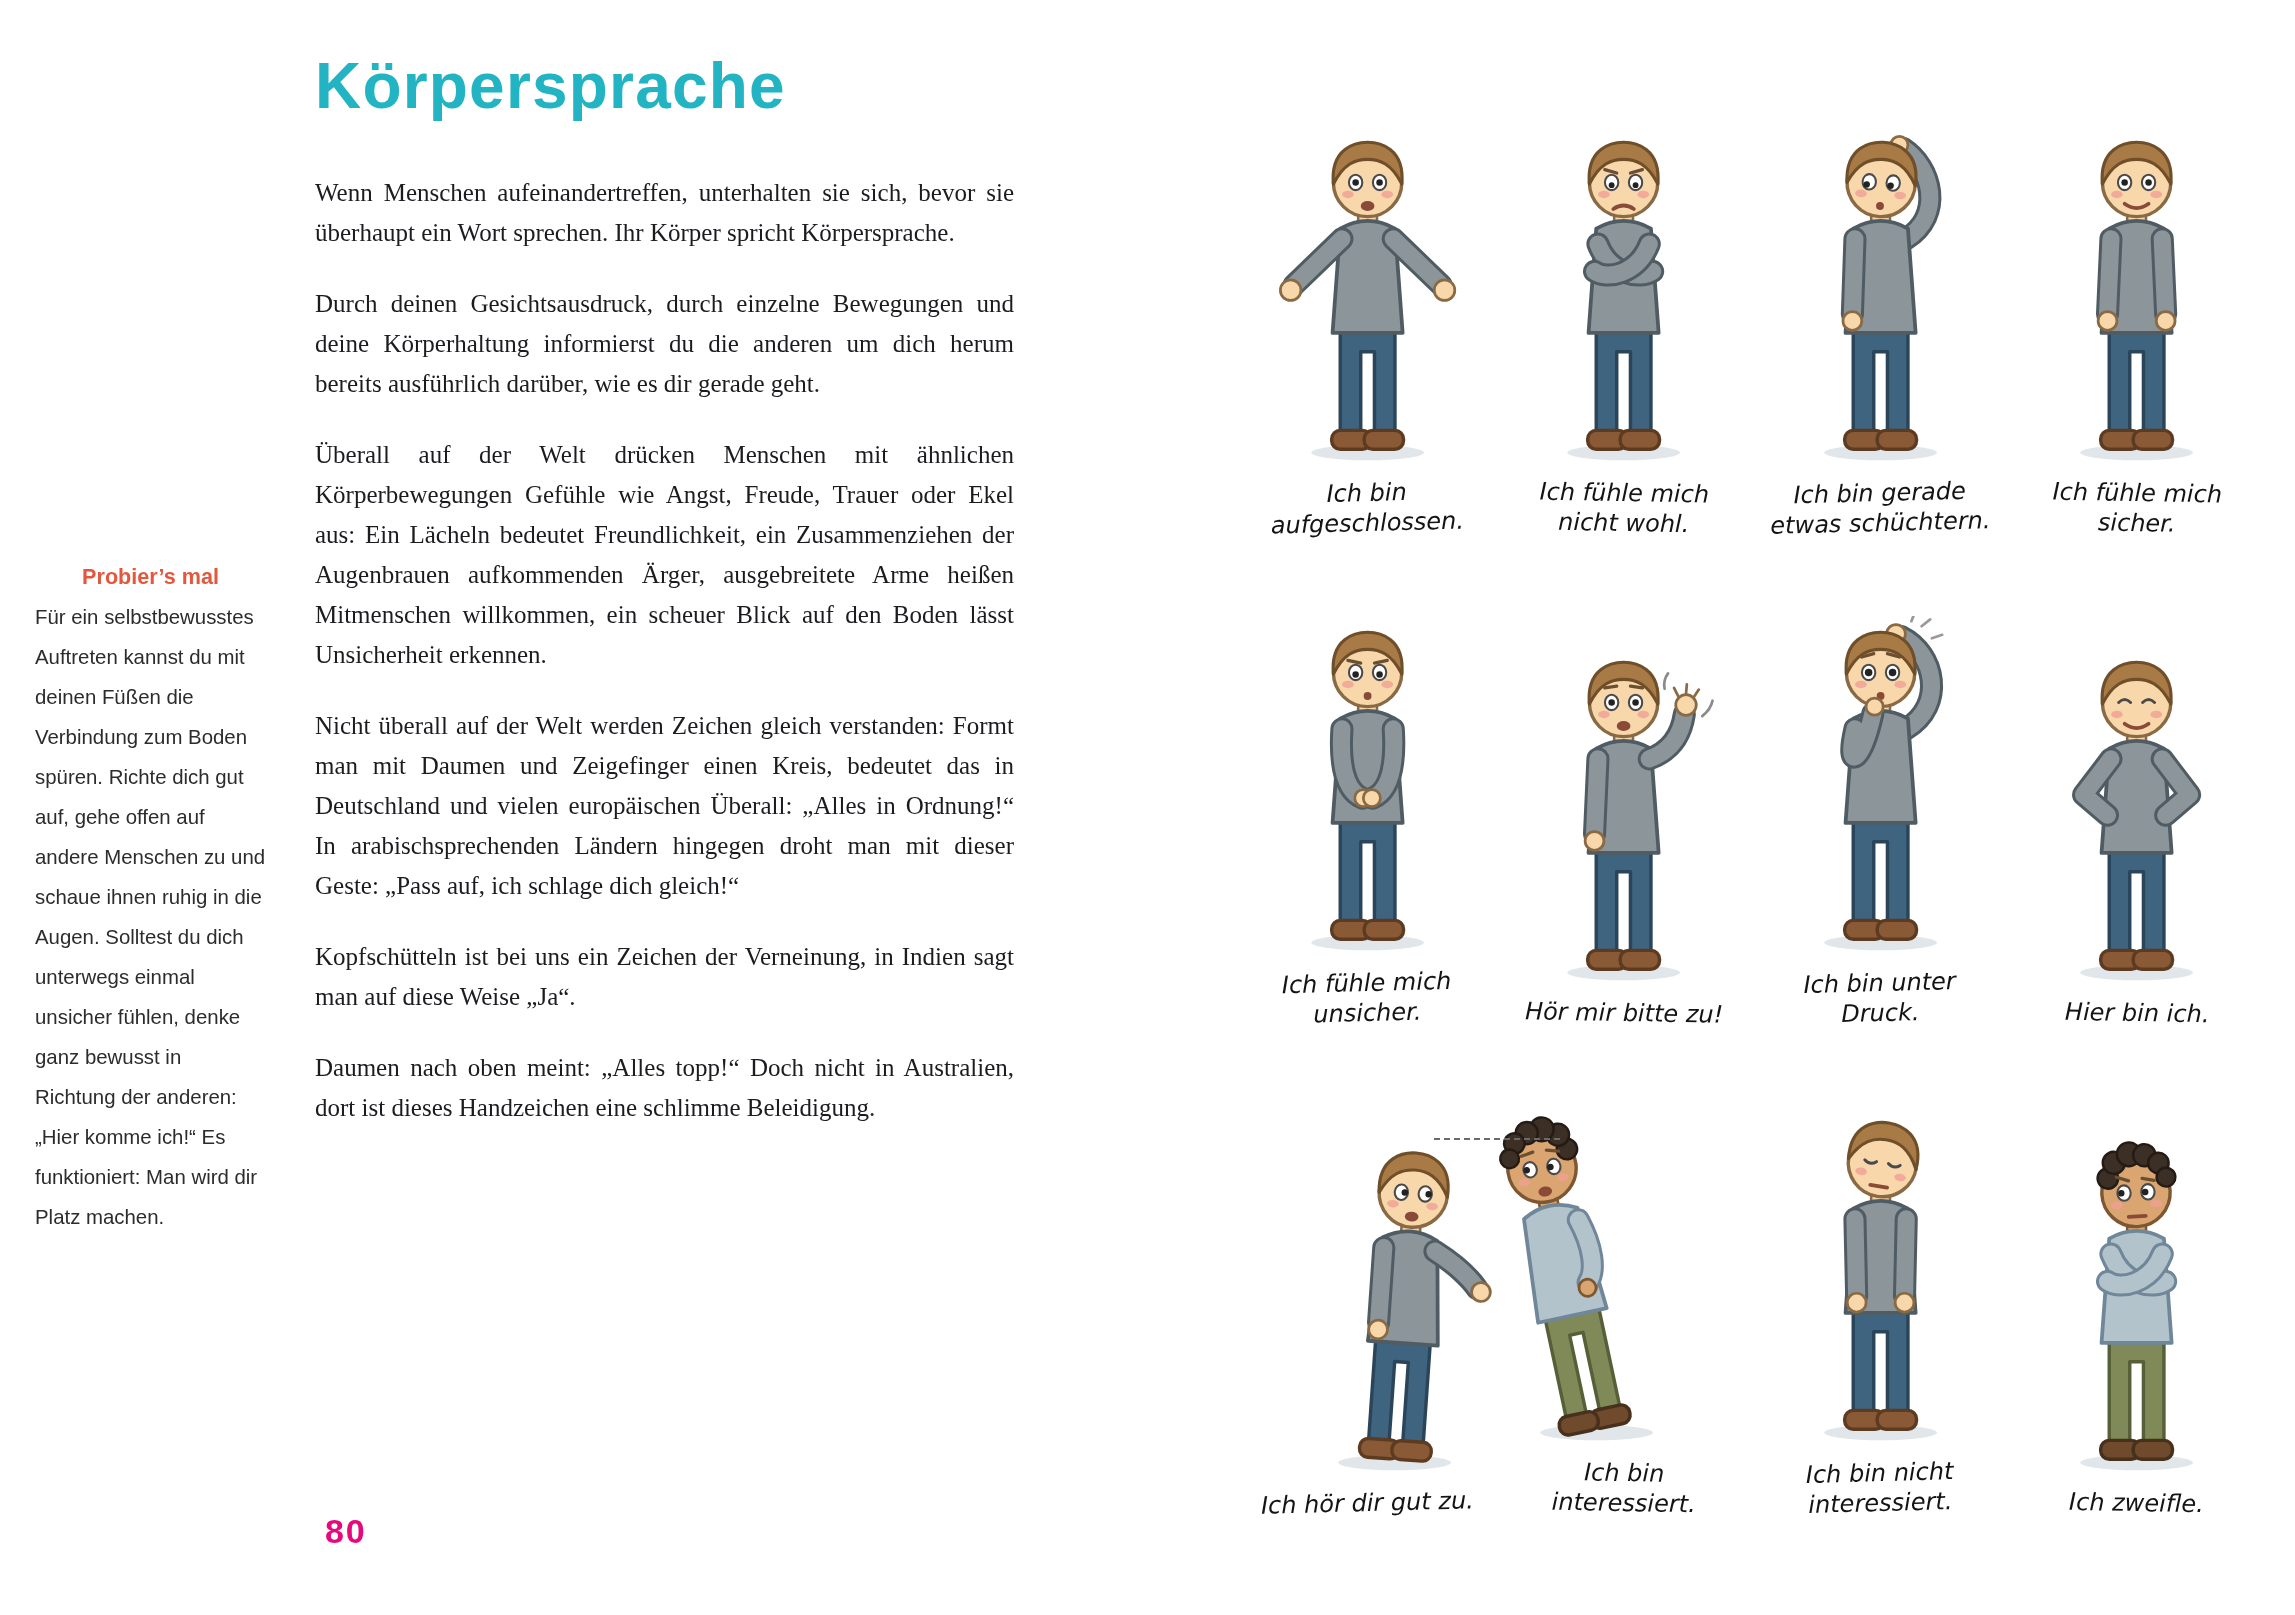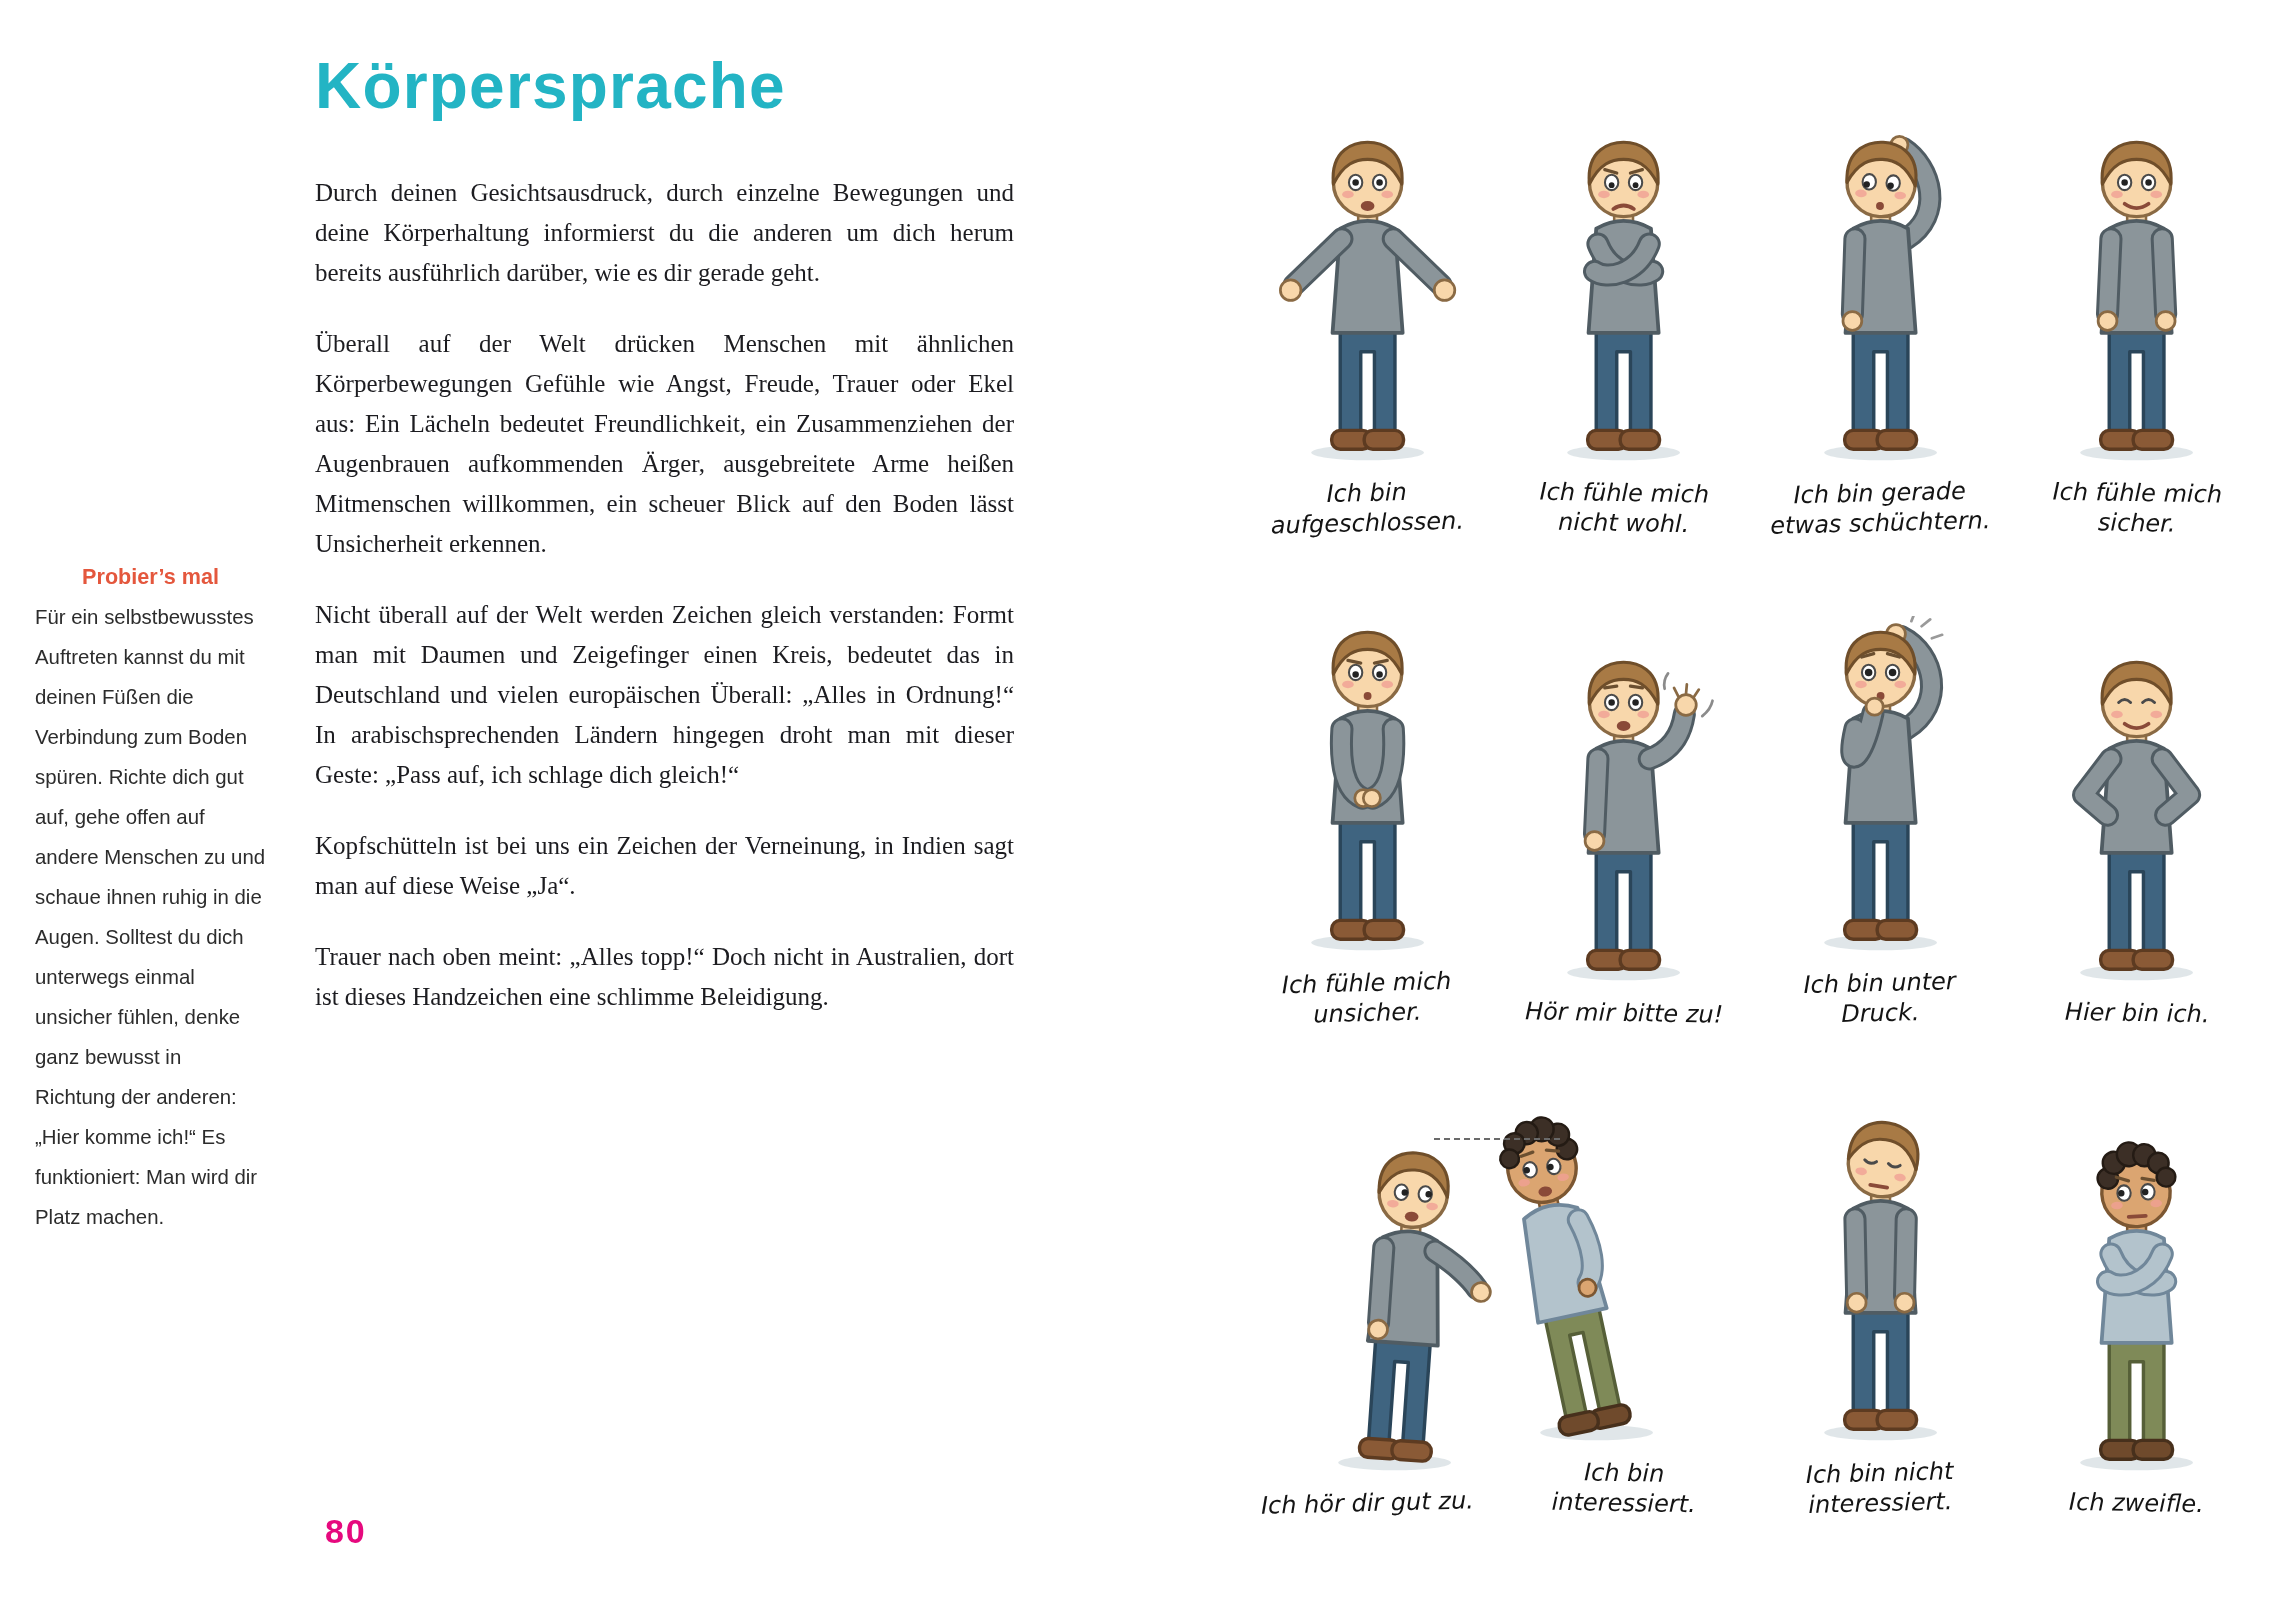--- a/index.html
+++ b/index.html
@@ -51,25 +51,26 @@
   .gaze { position:absolute; left:1434px; top:1138px; width:126px; border-top:2.4px dashed #6a6a6a; }
 </style>
 </head>
 <body>
 
 <div class="page">
 
   <h1 class="title">Körpersprache</h1>
 
   <main class="textcol">
+    <p>Wenn Menschen aufeinandertreffen, unterhalten sie sich, bevor sie überhaupt ein Wort sprechen. Ihr Körper spricht Körpersprache.</p>
     <p>Durch deinen Gesichtsausdruck, durch einzelne Bewegungen und deine Körperhaltung informierst du die anderen um dich herum bereits ausführlich darüber, wie es dir gerade geht.</p>
     <p>Überall auf der Welt drücken Menschen mit ähnlichen Körperbewegungen Gefühle wie Angst, Freude, Trauer oder Ekel aus: Ein Lächeln bedeutet Freundlichkeit, ein Zusammenziehen der Augenbrauen aufkommenden Ärger, ausgebreitete Arme heißen Mitmenschen willkommen, ein scheuer Blick auf den Boden lässt Unsicherheit erkennen.</p>
     <p>Nicht überall auf der Welt werden Zeichen gleich verstanden: Formt man mit Daumen und Zeigefinger einen Kreis, bedeutet das in Deutschland und vielen europäischen Überall: „Alles in Ordnung!“ In arabischsprechenden Ländern hingegen droht man mit dieser Geste: „Pass auf, ich schlage dich gleich!“</p>
     <p>Kopfschütteln ist bei uns ein Zeichen der Verneinung, in Indien sagt man auf diese Weise „Ja“.</p>
-    <p>Trauer nach oben meint: „Alles topp!“ Doch nicht in Australien, dort ist dieses Handzeichen eine schlimme Beleidigung.</p>
+    <p>Daumen nach oben meint: „Alles topp!“ Doch nicht in Australien, dort ist dieses Handzeichen eine schlimme Beleidigung.</p>
   </main>
 
   <aside class="sidebar">
     <h3>Probier’s mal</h3>
     <p>Für ein selbstbewusstes Auftreten kannst du mit deinen Füßen die Verbindung zum Boden spüren. Richte dich gut auf, gehe offen auf andere Menschen zu und schaue ihnen ruhig in die Augen. Solltest du dich unterwegs einmal unsicher fühlen, denke ganz bewusst in Richtung der anderen: „Hier komme ich!“ Es funktioniert: Man wird dir Platz machen.</p>
   </aside>
 
   <div class="pagenum">80</div>
 
   <section class="illos">

